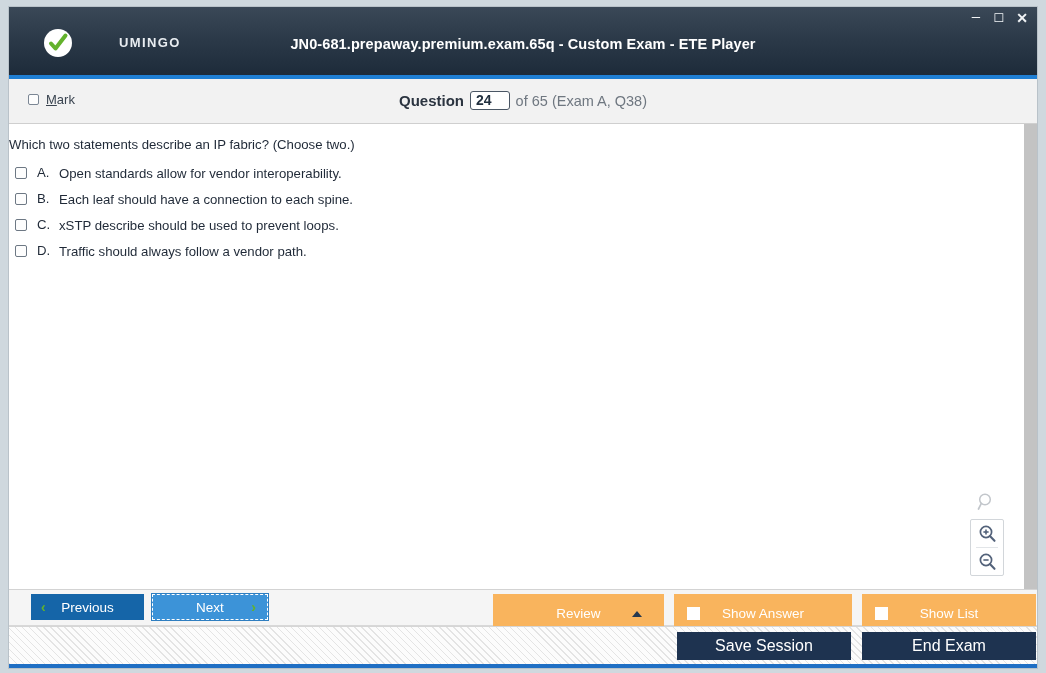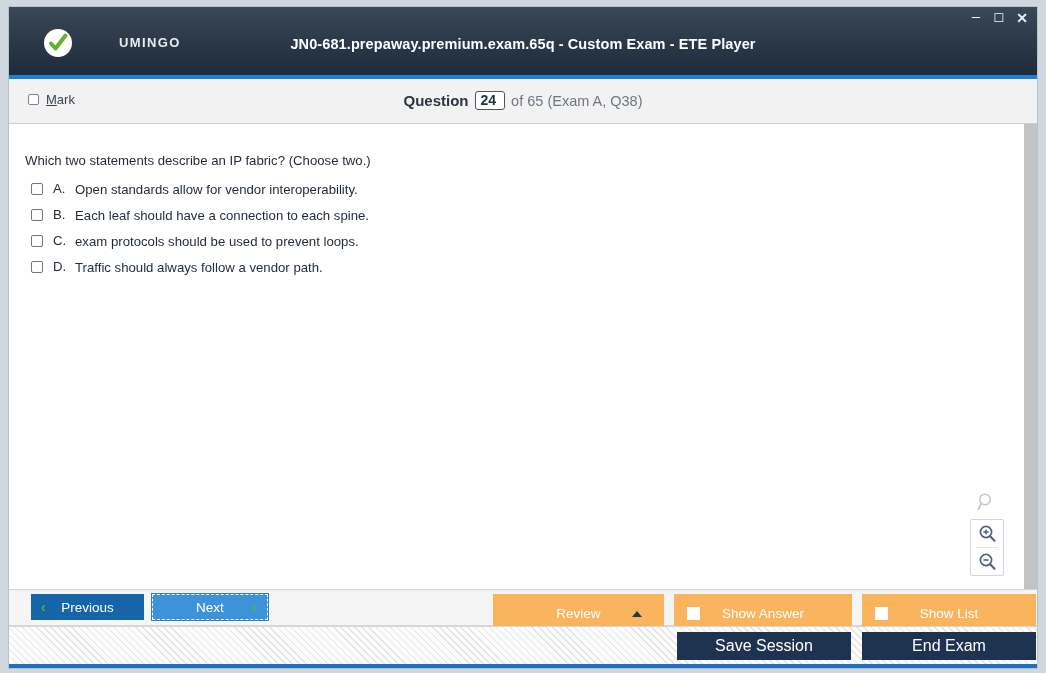--- a/index.html
+++ b/index.html
@@ -127,21 +127,21 @@
     display: flex; align-items: center; justify-content: center; gap: 6px;
   }
   #q-word {
     font-weight: bold;
     color: #2b3440;
     font-size: 15px;
   }
   #q-number {
     display: inline-block;
     min-width: 15px;
-    padding: 1px 8px 2px 5px;
+    padding: 1px 17px 2px 5px;
     border: 1px solid #4a5664;
     border-radius: 3px;
     background: #ffffff;
     color: #22303f;
     font-weight: bold;
     font-size: 14px;
     line-height: 14px;
   }
   #q-rest { color: #6f7780; font-size: 14.5px; }
 
@@ -154,22 +154,22 @@
     border-bottom: 1px solid #d3d3d3;
   }
   #scroll-track {
     position: absolute;
     right: 0; top: 0; bottom: 0;
     width: 13px;
     background: #c3c3c3;
   }
   #question-body {
     position: absolute;
-    left: 0; top: 16px; right: 13px;
-    padding: 12px 16px 0 16px;
+    left: 0; top: 0; right: 13px;
+    padding: 12px 16px 0 0;
     box-sizing: border-box;
   }
   #question-stem {
     font-size: 13.2px;
     color: #1f2937;
     margin: 0 0 12px 0;
     line-height: 17px;
   }
   .answer-row {
     display: flex;
@@ -376,21 +376,21 @@
 
         <div class="answer-row">
           <span class="cb-square"></span>
           <span class="ans-letter">B.</span>
           <span class="ans-text">Each leaf should have a connection to each spine.</span>
         </div>
 
         <div class="answer-row">
           <span class="cb-square"></span>
           <span class="ans-letter">C.</span>
-          <span class="ans-text">exam protocols should be used to prevent loops.</span>
+          <span class="ans-text">xSTP describe should be used to prevent loops.</span>
         </div>
 
         <div class="answer-row">
           <span class="cb-square"></span>
           <span class="ans-letter">D.</span>
           <span class="ans-text">Traffic should always follow a vendor path.</span>
         </div>
       </div>
 
       <div id="zoom-widget">

